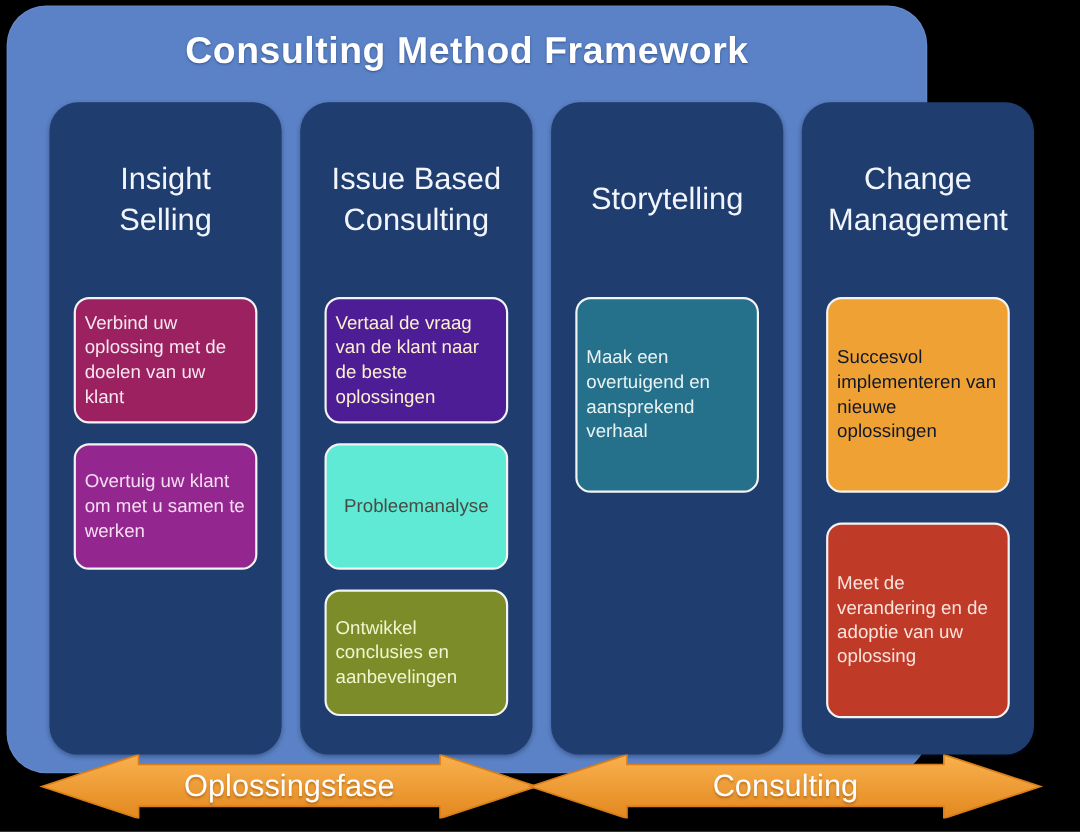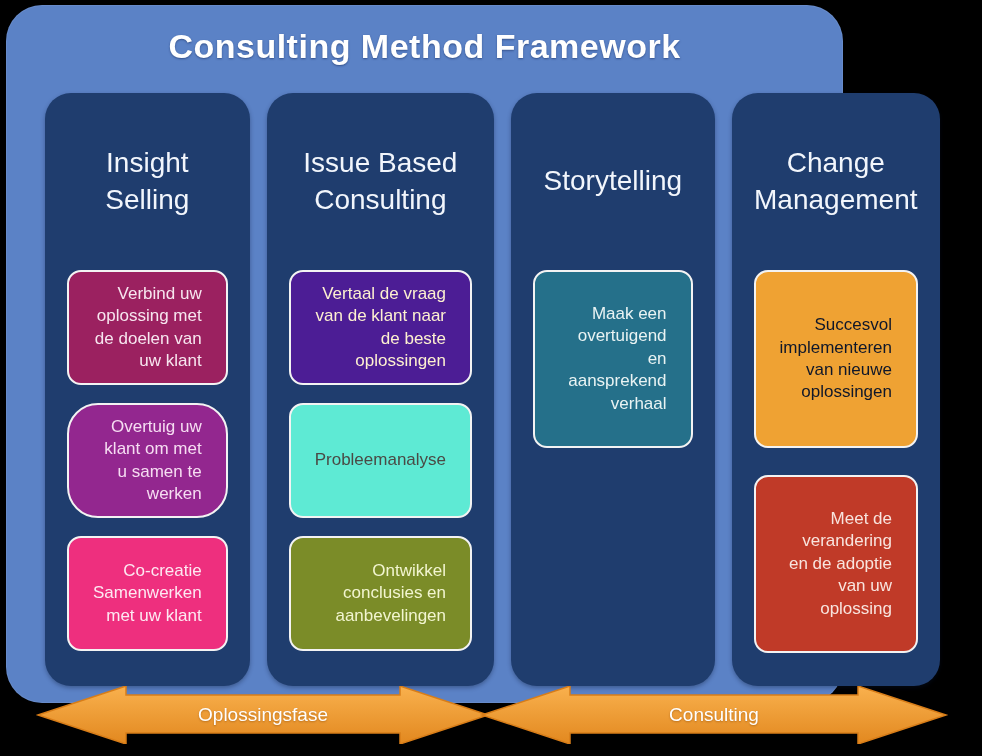--- a/index.html
+++ b/index.html
@@ -57,62 +57,61 @@
     line-height:1.3;
   }
   .box{
     border:2px solid #f3f3f3;
     border-radius:14px;
     height:115px;
     margin-bottom:18px;
     display:flex;
     align-items:center;
     justify-content:center;
-    text-align:right;
+    text-align:left;
     font-size:17px;
     line-height:1.32;
-    padding:6px 24px;
+    padding:6px 8px;
     box-sizing:border-box;
   }
   .box.tall{
     height:178px;
     margin-bottom:27px;
   }
   .arrows{
     position:absolute;
     left:0;top:686px;
     width:982px;height:58px;
   }
   .arrow-label{
     position:absolute;
     top:698px;
     height:34px;
     display:flex;
     align-items:center;
     justify-content:center;
     color:#ffffff;
-    font-size:19px;
+    font-size:28px;
     text-shadow:0 1px 2px rgba(120,60,0,0.45);
   }
   #phase1-label{left:38px;width:450px;}
   #phase2-label{left:482px;width:464px;}
 </style>
 </head>
 <body>
 
 <div class="frame">
   <h1 class="page-title">Consulting Method Framework</h1>
 
   <div class="columns">
 
     <div class="column">
       <div class="col-title">Insight Selling</div>
       <div class="box" style="background-color: rgb(155, 33, 96); color: rgb(247, 230, 239);">Verbind uw oplossing met de doelen van uw klant</div>
-      <div class="box" style="background-color: rgb(147, 39, 143); color: rgb(246, 221, 242); border-radius: 31px;">Overtuig uw klant om met u samen te werken</div>
-      <div class="box" style="background-color: rgb(238, 47, 126); color: rgb(253, 233, 242);">Co-creatie Samenwerken met uw klant</div>
+      <div class="box" style="background-color: rgb(147, 39, 143); color: rgb(246, 221, 242);">Overtuig uw klant om met u samen te werken</div>
     </div>
 
     <div class="column">
       <div class="col-title">Issue Based Consulting</div>
       <div class="box" style="background-color: #4c1d95; color: rgb(253, 240, 208);">Vertaal de vraag van de klant naar de beste oplossingen</div>
       <div class="box" style="background-color: #5eead4; color: rgb(74, 74, 69);">Probleemanalyse</div>
       <div class="box" style="background-color: rgb(123, 140, 40); color: rgb(242, 245, 208);">Ontwikkel conclusies en aanbevelingen</div>
     </div>
 
     <div class="column">

